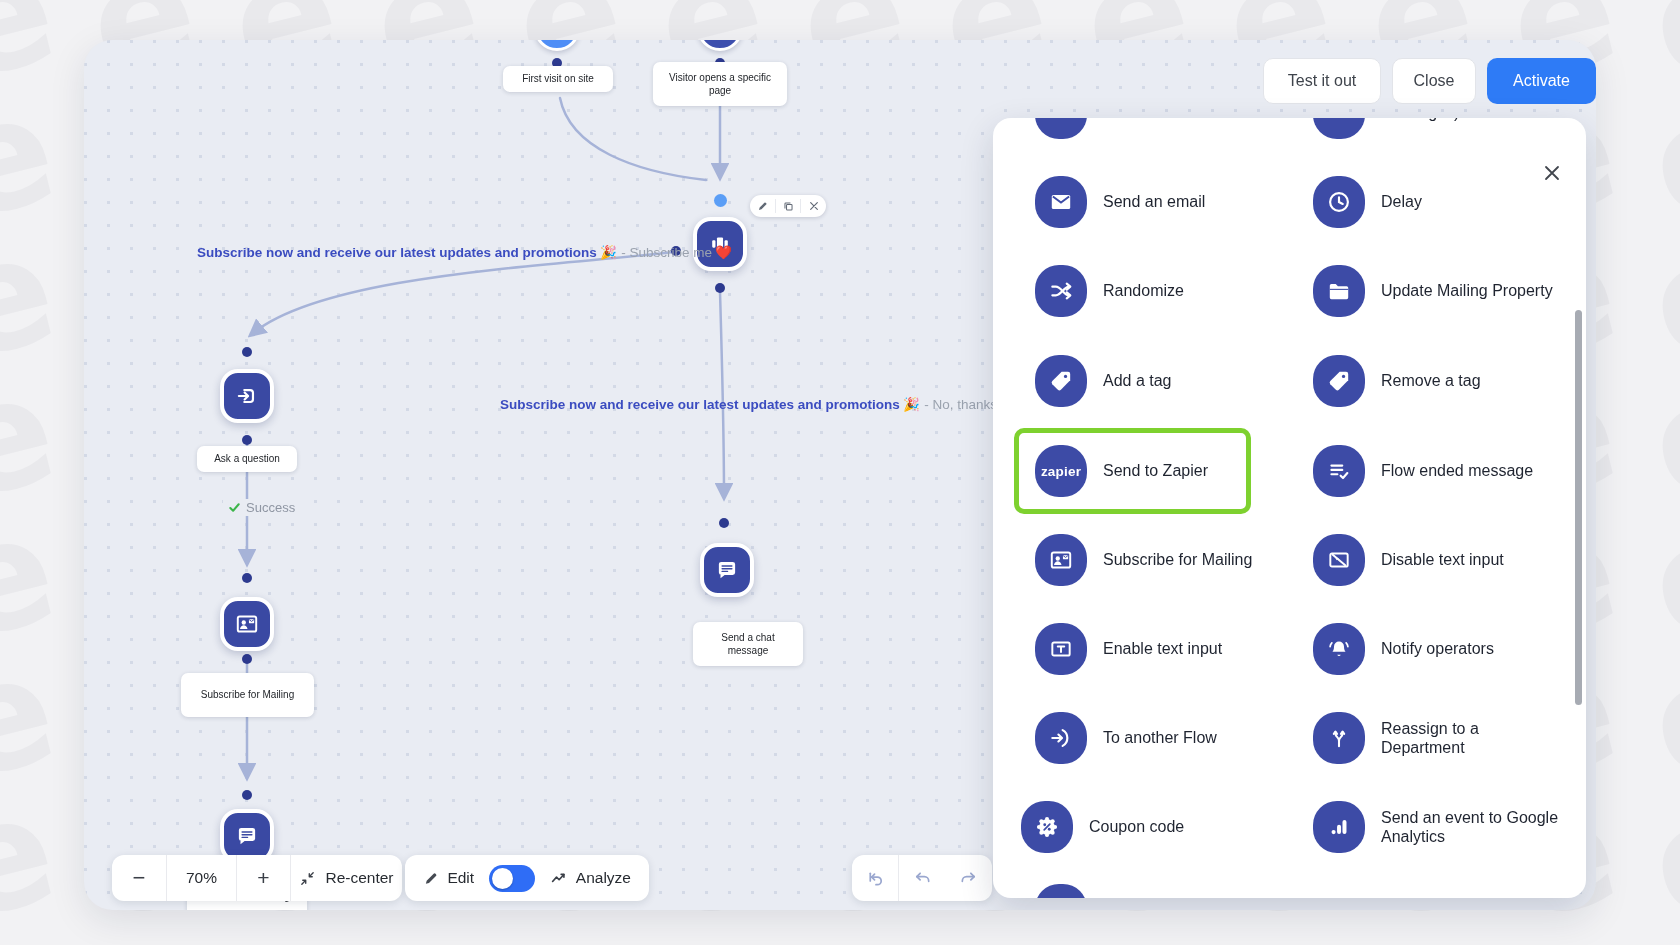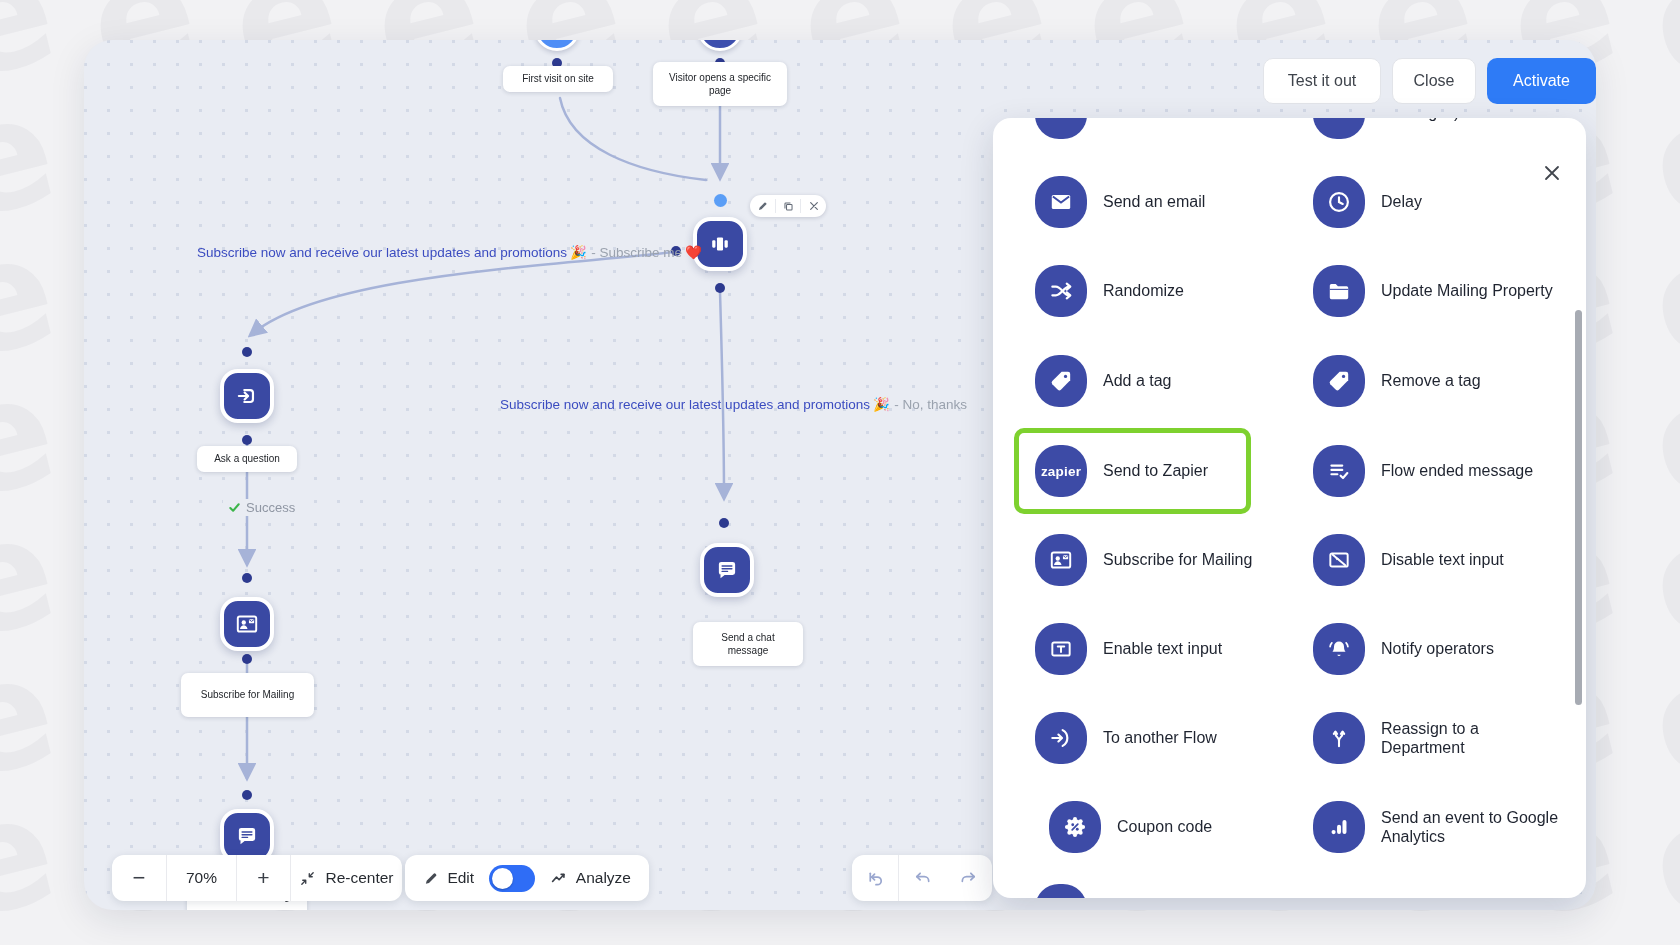--- a/index.html
+++ b/index.html
@@ -24,21 +24,21 @@
   .dot-blue { position:absolute; width:13px; height:13px; border-radius:50%; background:#5b9ef6; z-index:2; }
 
   .node { position:absolute; width:54px; height:54px; border-radius:18px; background:#3a49a3; border:4px solid #fff;
           display:flex; align-items:center; justify-content:center; z-index:3; box-shadow:0 3px 8px rgba(25,35,90,.22); cursor:pointer; }
 
   .chip { position:absolute; background:#fff; border-radius:7px; box-shadow:0 1px 4px rgba(20,30,60,.16);
           display:flex; align-items:center; justify-content:center; text-align:center;
           font-size:10px; line-height:1.35; color:#23262b; padding:4px 8px; z-index:3; cursor:pointer; }
 
   .edge-label { position:absolute; white-space:nowrap; font-size:13.5px; z-index:3; cursor:pointer; }
-  .edge-label b { color:#3b4cc0; font-weight:400; }
+  .edge-label b { color:#3b4cc0; font-weight:700; }
   .edge-label .muted { color:#9aa2ae; font-weight:400; }
 
   .success { position:absolute; left:139px; top:459px; background:#e9ecf3; padding:1px 5px; z-index:2;
              display:flex; align-items:center; gap:5px; font-size:13px; color:#8f96a3; }
 
   .mini-toolbar { position:absolute; left:666px; top:155px; width:76px; height:22px; background:#fff; border-radius:11px;
                   box-shadow:0 1px 4px rgba(20,30,60,.18); display:flex; align-items:center; z-index:4; }
   .mini-toolbar .mt-btn { flex:1; height:14px; display:flex; align-items:center; justify-content:center; cursor:pointer; }
   .mini-toolbar .mt-btn + .mt-btn { border-left:1px solid #e8eaef; }
 
@@ -511,21 +511,21 @@
             <path d="M12 19.5v-5"></path>
             <path d="M12 14.5c0-3.2-3.3-3.4-3.3-6.7V6.6"></path>
             <path d="M12 14.5c0-3.2 3.3-3.4 3.3-6.7V6.6"></path>
             <path d="M7.2 8.2 L8.7 6 L10.2 8.2"></path>
             <path d="M13.8 8.2 L15.3 6 L16.8 8.2"></path>
           </svg>
       </span>
       <span class="plabel">Reassign to a Department</span>
     </div>
 
-    <div class="pcell" style="left:56px; top:683px;">
+    <div class="pcell" style="left:28px; top:683px;">
       <span class="sq">
         <svg width="26" height="26" viewBox="0 0 24 24">
           <g fill="#fff">
             <circle cx="12" cy="12" r="7.2"></circle>
             <circle cx="12" cy="4.6" r="1.9"></circle>
               <circle cx="12" cy="19.4" r="1.9"></circle>
             <circle cx="4.6" cy="12" r="1.9"></circle>
               <circle cx="19.4" cy="12" r="1.9"></circle>
             <circle cx="6.8" cy="6.8" r="1.9"></circle>
               <circle cx="17.2" cy="6.8" r="1.9"></circle>

